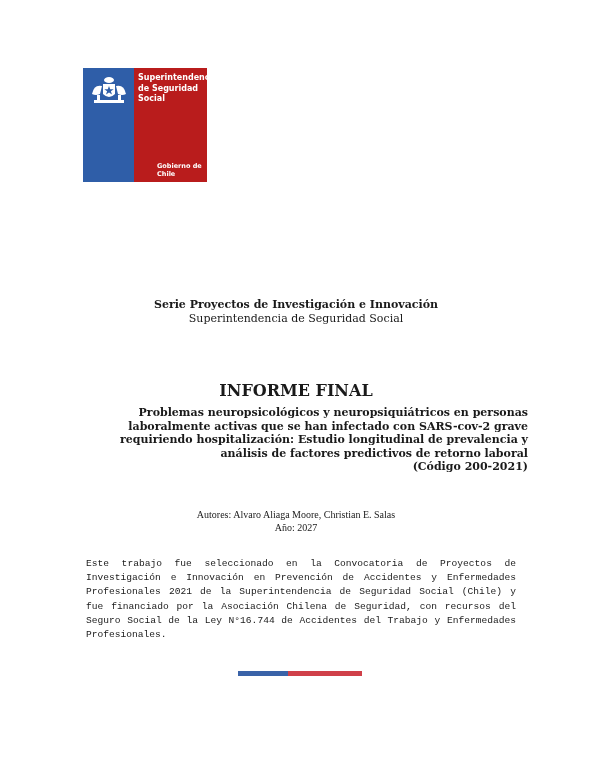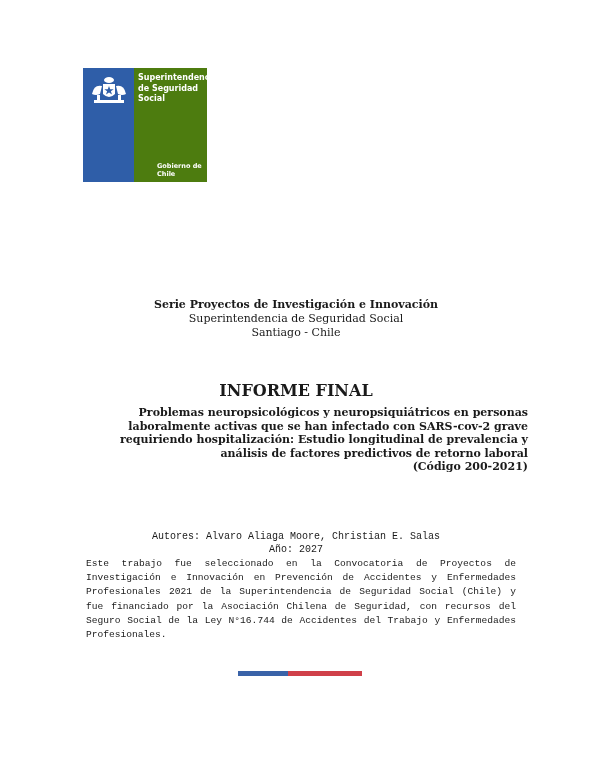--- a/index.html
+++ b/index.html
@@ -5,41 +5,41 @@
     html, body { margin: 0; padding: 0; }
     body {
       width: 600px; height: 776px; background: #ffffff; position: relative; overflow: hidden;
       font-family: "DejaVu Serif", "Liberation Serif", serif; color: #1a1a1a;
     }
     .logo {
       position: absolute; left: 83px; top: 68px; width: 124px; height: 114px;
       display: flex;
     }
     .logo-blue { width: 51px; height: 100%; background: #2f5ea8; position: relative; }
-    .logo-red { flex: 1; height: 100%; background: #4d7c0f; position: relative; }
+    .logo-red { flex: 1; height: 100%; background: #b91c1c; position: relative; }
     .crest { position: absolute; left: 5px; top: 8px; width: 42px; height: 32px; }
     .logo-name {
       position: absolute; left: 4px; top: 5px; color: #ffffff;
       font-family: "DejaVu Sans", sans-serif; font-size: 8px; line-height: 10.5px; font-weight: bold;
       white-space: pre-line;
     }
     .logo-gov {
       position: absolute; left: 4px; bottom: 4px; color: #ffffff;
       font-family: "DejaVu Sans", sans-serif; font-size: 6.5px; font-weight: bold; margin-left: 19px;
     }
     .center { position: absolute; left: 0; width: 592px; text-align: center; }
     .series { top: 298px; font-size: 11px; line-height: 14px; }
     .series .b { font-weight: bold; }
     .report-title { top: 381px; font-size: 16px; font-weight: bold; }
     .subject {
       position: absolute; left: 100px; width: 428px; top: 406px; text-align: right;
       font-size: 11px; line-height: 13.5px; font-weight: bold;
     }
     .authors {
-      top: 531px; font-family: Liberation Mono, monospace; font-size: 10px; line-height: 12.5px;
+      top: 509px; font-family: Liberation Serif, serif; font-size: 10px; line-height: 12.5px;
     }
     .body-text {
       position: absolute; left: 86px; width: 430px; top: 557px;
       font-family: Liberation Mono, monospace; font-size: 9.6px; line-height: 14.2px; text-align: justify;
     }
     .footer-bar { position: absolute; left: 238px; top: 671px; width: 124px; height: 5px; display: flex; }
     .footer-bar .fb-blue { width: 50px; background: #3a63a8; }
     .footer-bar .fb-red { flex: 1; background: #d04049; }
   </style>
 </head>
@@ -64,21 +64,20 @@
     <div class="logo-name">Superintendencia
 de Seguridad
 Social</div>
     <div class="logo-gov">Gobierno de Chile</div>
   </div>
 </div>
 
 <div class="center series">
   <div class="b">Serie Proyectos de Investigación e Innovación</div>
   <div>Superintendencia de Seguridad Social</div>
-  <div>Santiago - Chile</div>
 </div>
 
 <div class="center report-title">INFORME FINAL</div>
 
 <div class="subject">
   <span>Problemas neuropsicológicos y neuropsiquiátricos en personas laboralmente activas que se han infectado con SARS-cov-2 grave requiriendo hospitalización: Estudio longitudinal de prevalencia y análisis de factores predictivos de retorno laboral</span><br>
   <span>(Código 200-2021)</span>
 </div>
 
 <div class="center authors">

